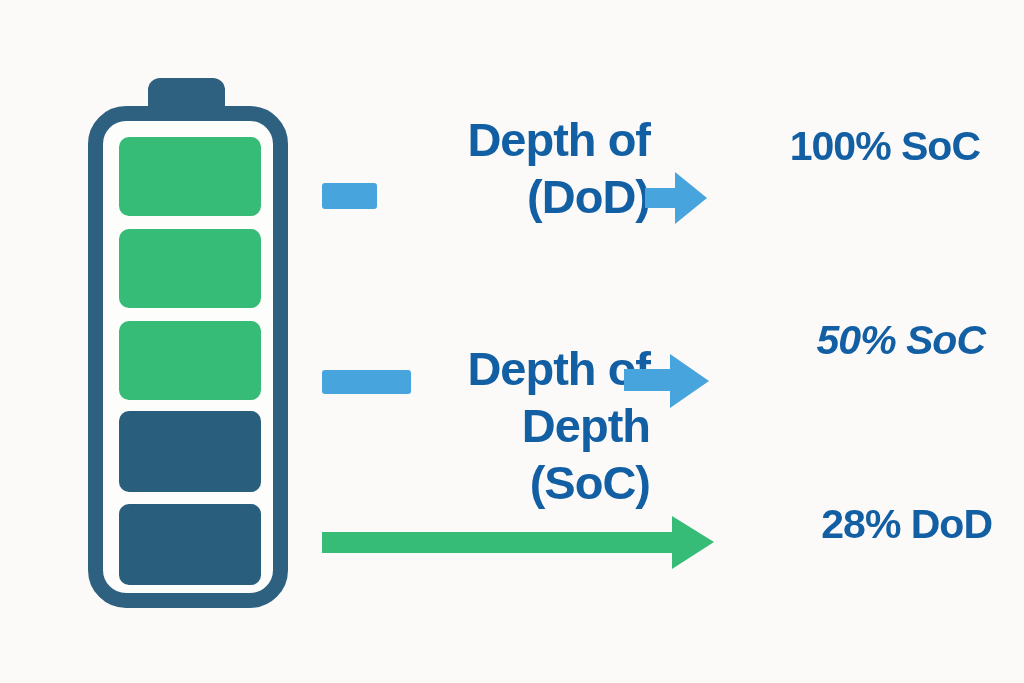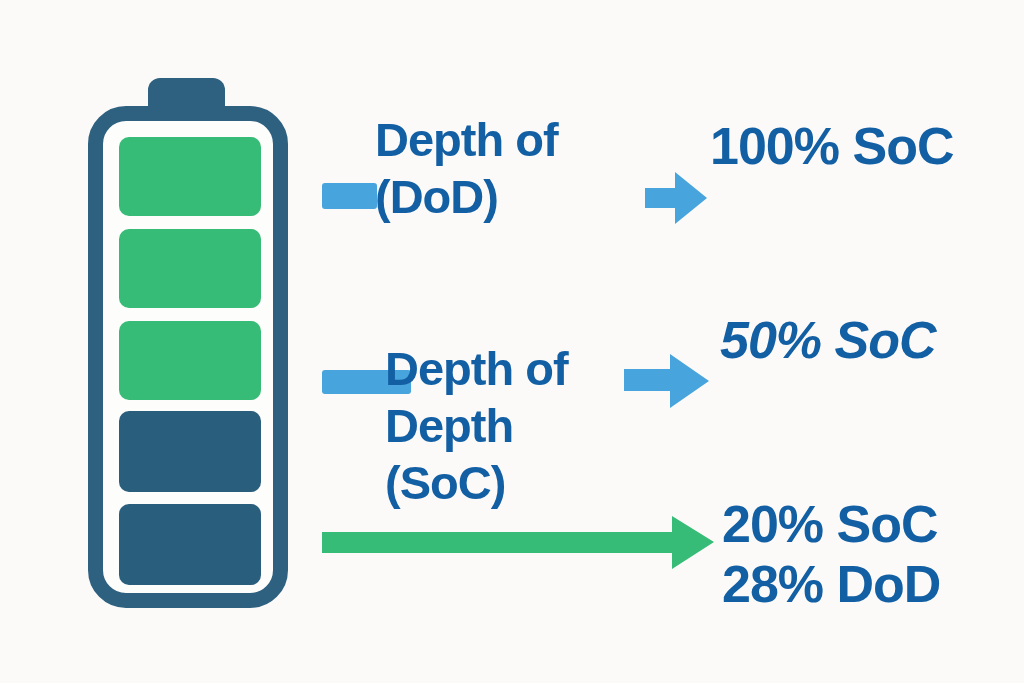--- a/index.html
+++ b/index.html
@@ -48,26 +48,26 @@
   .seg2 { top:229px; height:79px; }
   .seg3 { top:321px; height:79px; }
   .seg4 { top:411px; height:81px; }
   .seg5 { top:504px; height:81px; }
 
   
   .label, .values {
     position:absolute;
     color:var(--text-blue);
     font-weight:bold;
-    text-align:left;
+    text-align:right;
     letter-spacing:-1px;
     white-space:nowrap;
   }
   .label  { font-size:47px; line-height:57px; }
-  .values { font-size:52px; line-height:60px; }
+  .values { font-size:41px; line-height:60px; }
 
   .label-dod   { left:375px; top:111px; width:275px; }
   .label-soc   { left:385px; top:340px; width:265px; }
   .values-row1 { left:710px; top:116px; width:270px; }
   .values-row2 { left:720px; top:310px; width:265px;font-style:italic; }
   .values-row3 { left:722px; top:494px; width:270px; }
 
   
   .start-bar {
     position:absolute;
@@ -126,17 +126,16 @@
 
   <div class="values values-row2">
     <div>50% SoC</div>
   </div>
 
   <svg class="arrow-svg arrow-row3" width="392" height="58" viewBox="0 0 392 58">
     <polygon points="0,19 350,19 350,3 392,29 350,56 350,40 0,40" fill="#36BC76"></polygon>
   </svg>
 
   <div class="values values-row3">
-    <div>20% SoC</div>
     <div>28% DoD</div>
   </div>
 
 </div>
 
 </body></html>

